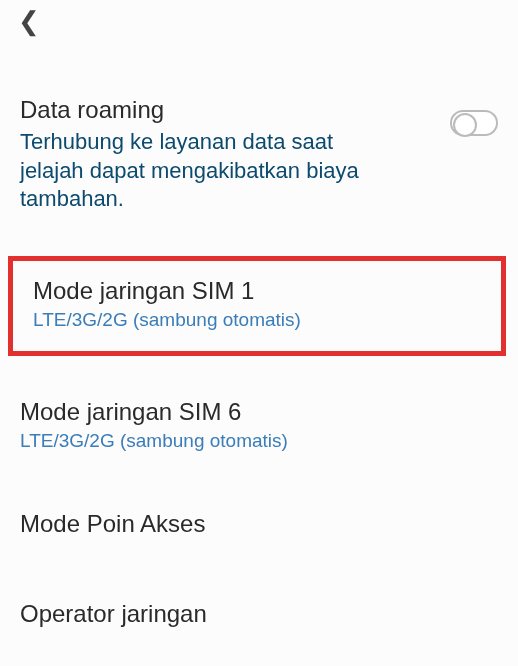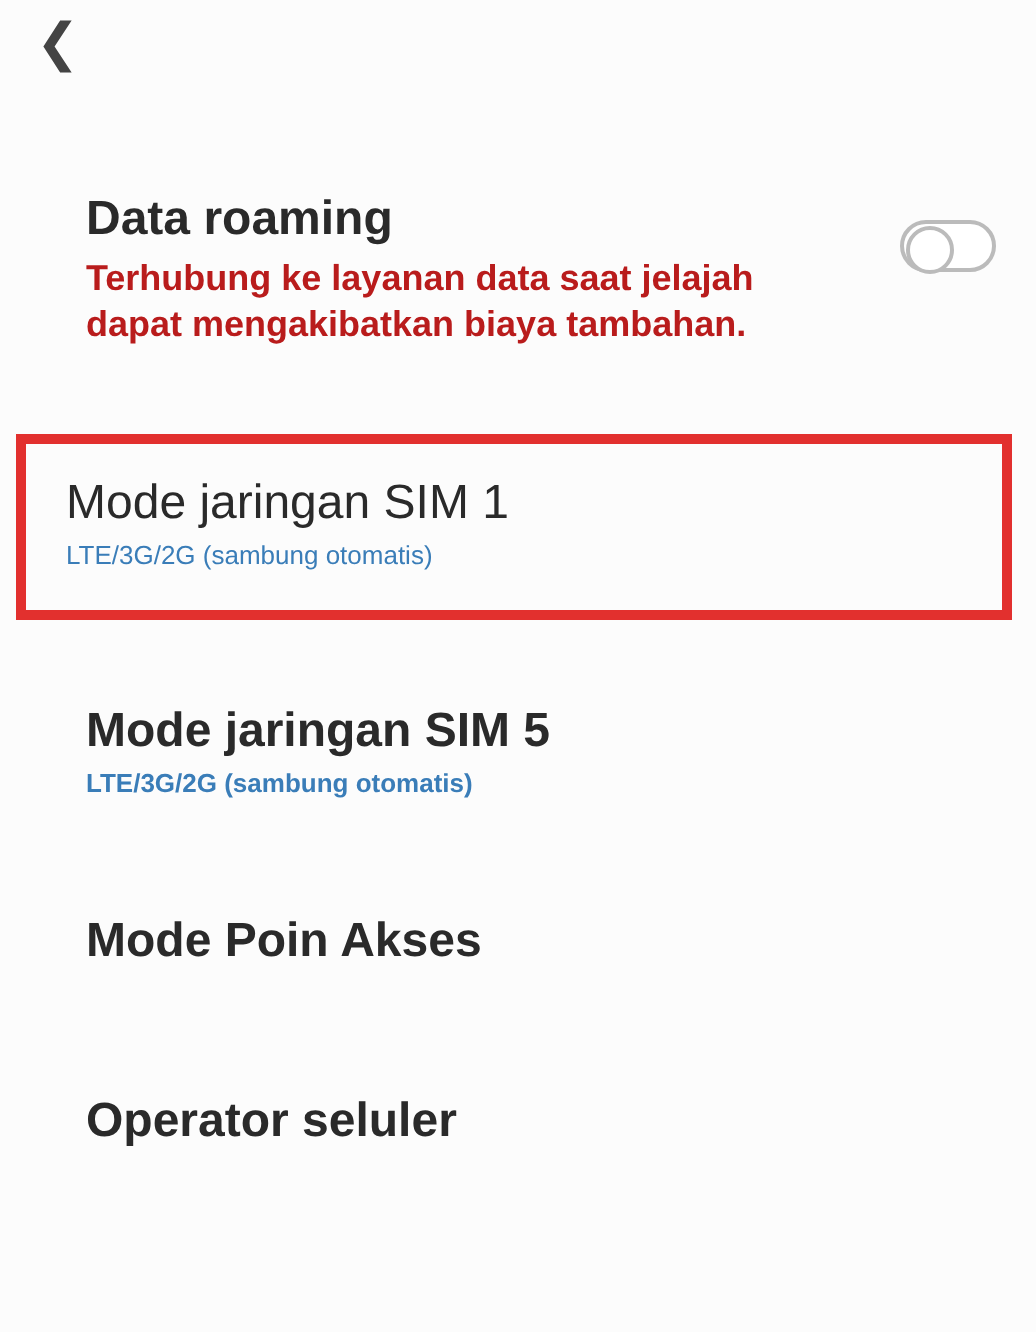--- a/index.html
+++ b/index.html
@@ -28,37 +28,36 @@
     }
     .header-title {
       font-size: 24px;
       color: #333;
       font-weight: normal;
     }
     .content {
       padding-top: 40px;
     }
     .item {
-      padding: 14px 24px 18px 43px;
+      padding: 14px 24px 18px 20px;
       position: relative;
-      font-weight: bold;
     }
     .item-title {
       font-size: 24px;
       color: #2a2a2a;
       margin-bottom: 4px;
     }
     .item-subtitle {
-      font-size: 18px;
-      color: #b91c1c;
+      font-size: 22px;
+      color: #0c4a6e;
       line-height: 1.3;
       max-width: 380px;
     }
     .item-subtitle-blue {
-      font-size: 13px;
+      font-size: 19px;
       color: #3a7db8;
     }
     .toggle {
       position: absolute;
       right: 20px;
       top: 28px;
       width: 48px;
       height: 26px;
       border: 2px solid #bbb;
       border-radius: 14px;
@@ -105,29 +104,29 @@
   <div class="spacer"></div>
 
   <div class="highlighted">
     <div class="item-title">Mode jaringan SIM 1</div>
     <div class="item-subtitle-blue">LTE/3G/2G (sambung otomatis)</div>
   </div>
 
   <div class="spacer"></div>
 
   <div class="item">
-    <div class="item-title">Mode jaringan SIM 5</div>
+    <div class="item-title">Mode jaringan SIM 6</div>
     <div class="item-subtitle-blue">LTE/3G/2G (sambung otomatis)</div>
   </div>
 
   <div class="spacer-lg"></div>
 
   <div class="item">
     <div class="item-title">Mode Poin Akses</div>
   </div>
 
   <div class="spacer-lg"></div>
 
   <div class="item">
-    <div class="item-title">Operator seluler</div>
+    <div class="item-title">Operator jaringan</div>
   </div>
 
 </div>
 
 </body></html>

